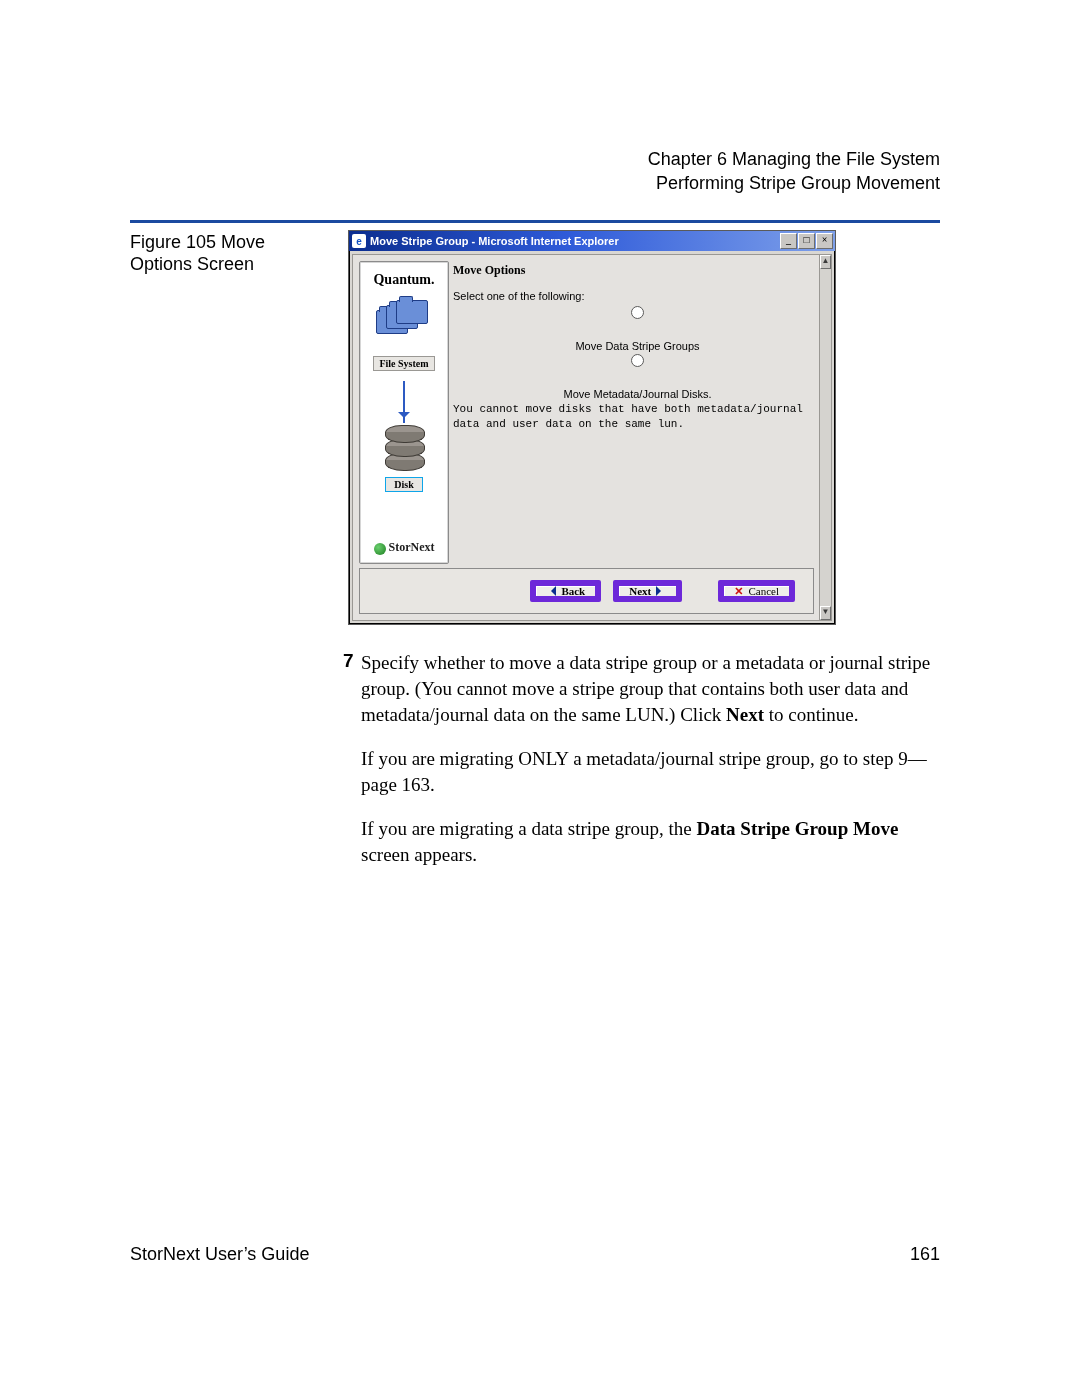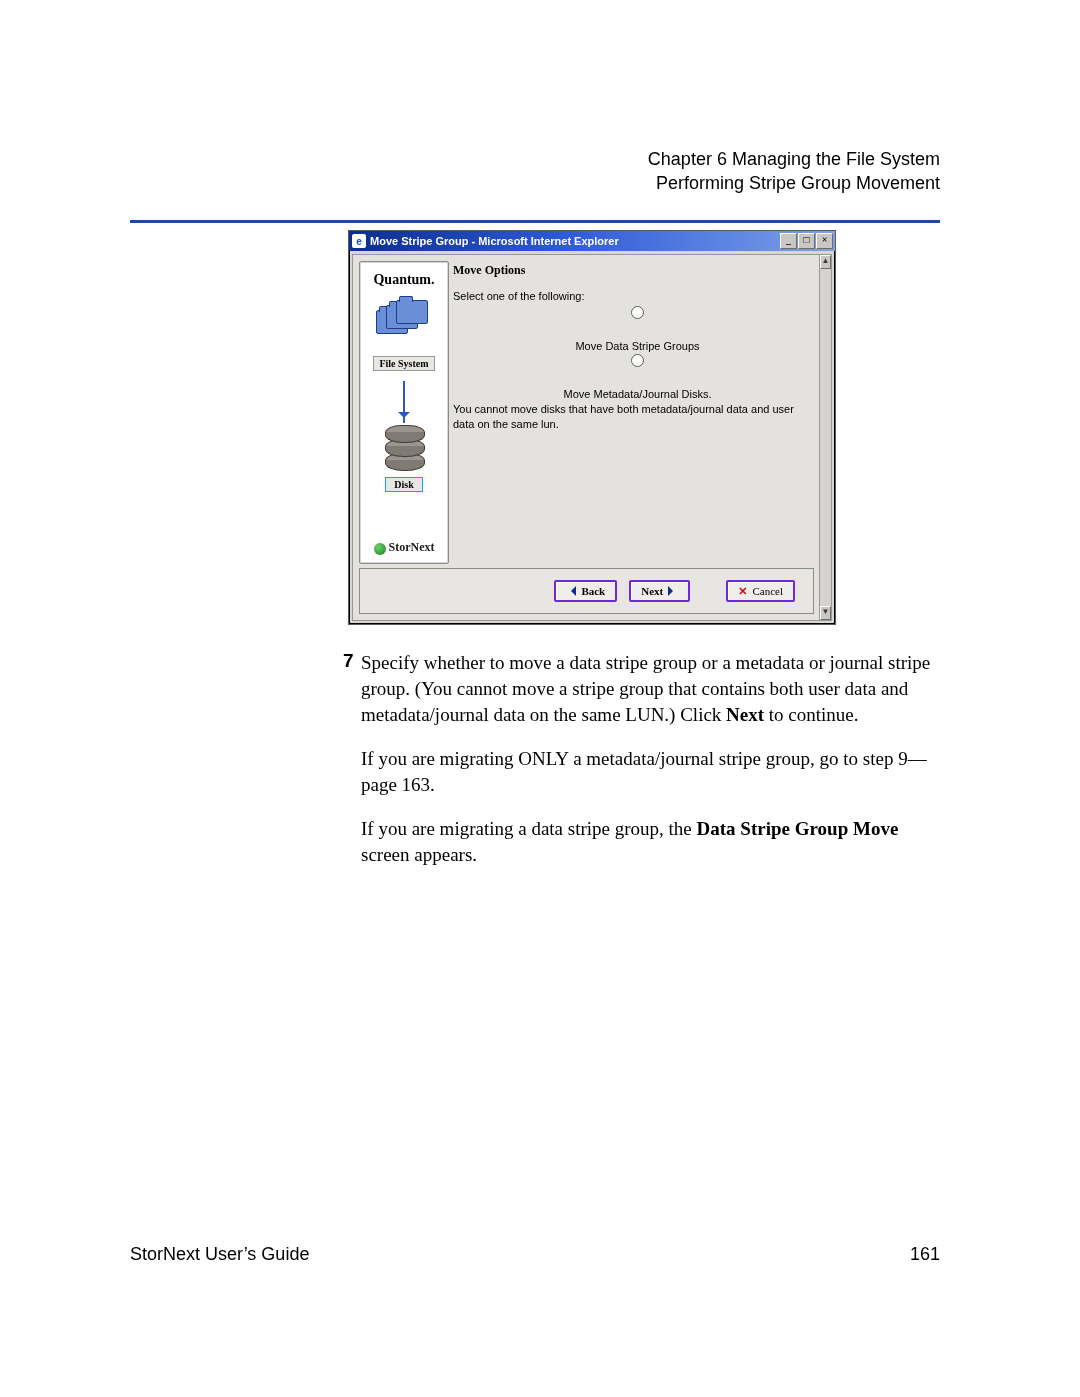--- a/index.html
+++ b/index.html
@@ -66,45 +66,46 @@
             font:bold 10px Tahoma;}
   .sn-brand{margin-top:auto;margin-bottom:8px;font:bold 12px Tahoma;color:#1d1d1d;
             display:flex;align-items:flex-end;gap:3px;}
   .sn-dot{width:12px;height:12px;border-radius:50%;background:radial-gradient(circle at 35% 35%,#6ad06e,#1d7d20);}
 
   .shot-main{position:absolute;left:100px;top:8px;right:8px;font:11px Tahoma,Arial;color:#000;}
   .shot-h{font:bold 12px Tahoma;margin-bottom:12px;}
   .shot-lead{margin-bottom:4px;}
   .shot-opt{display:flex;align-items:center;gap:21px;margin:2px 0 2px 10px;flex-direction:column;}
   .rd{width:11px;height:11px;border:1px solid #5a5a5a;border-radius:50%;background:#fff;flex:none;}
-  .shot-note{line-height:15px;}
+  .shot-note{line-height:15px;font-family:Liberation Mono, monospace;}
 
   .shot-bbar{position:absolute;left:6px;right:6px;bottom:6px;height:44px;
              border:1px solid #8b8b8b;background:#e8e6e2;display:flex;
              align-items:center;justify-content:flex-end;gap:12px;padding:0 18px;}
   .shot-btn{height:22px;padding:0 10px;background:#efeeea;
-            border:2px solid #6d28d9;border-radius:2px;
+            border:6px solid #6d28d9;border-radius:2px;
             font:11px/20px Tahoma;display:flex;align-items:center;gap:5px;
             box-shadow:inset 1px 1px 0 #fff;}
   .tri-l{width:0;height:0;border:5px solid transparent;border-right-color:#0b2d8f;}
   .tri-r{width:0;height:0;border:5px solid transparent;border-left-color:#0b2d8f;}
   .xmark{color:#c11;font-weight:bold;}
 </style>
 </head>
 <body>
 
 <div class="page">
 
   <div class="hdr">
     <div>Chapter 6  Managing the File System</div>
     <div>Performing Stripe Group Movement</div>
   </div>
 
   <div class="rule"></div>
 
+  <div class="figcap">Figure 105  Move Options Screen</div>
 
   <div class="shot">
     <div class="shot-titlebar">
       <span class="shot-ie-ico">e</span>
       <span>Move Stripe Group - Microsoft Internet Explorer</span>
       <div class="shot-winbtns">
         <div class="shot-winbtn">_</div>
         <div class="shot-winbtn">□</div>
         <div class="shot-winbtn">×</div>
       </div>

